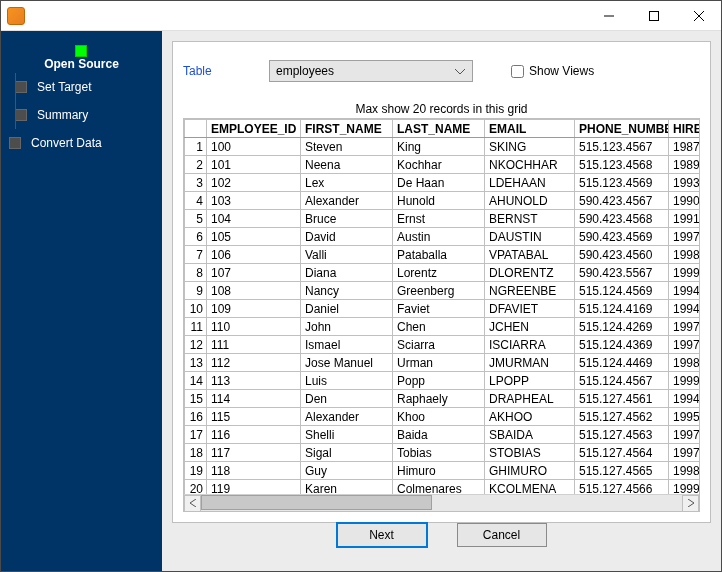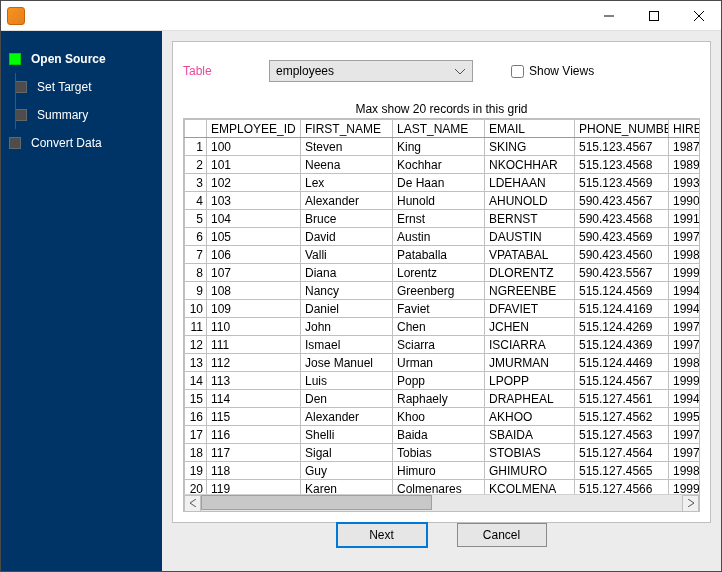--- a/index.html
+++ b/index.html
@@ -49,21 +49,21 @@
   }
   .step .box {
     width: 12px; height: 12px;
     margin-left: 8px; margin-right: 10px;
     background: #4d4d4d;
     border: 1px solid #666;
   }
   .step.active .box {
     background: #00ff00; border-color:#00cc00;
   }
-  .step.active { font-weight: bold; }
+  .step.active { font-weight: bold; flex-direction: column; }
   .step.indent { padding-left: 6px; }
   .step.indent::before {
     content:""; position:absolute;
     left:14px; top:0; bottom:0; width:1px;
     background:#2a5a8a;
   }
   .main {
     flex: 1; background: #ececec;
     display: flex; flex-direction: column;
     padding: 10px 10px 0 10px;
@@ -73,21 +73,21 @@
     flex: 1; background: #fff;
     border: 1px solid #bfbfbf;
     padding: 18px 10px 10px 10px;
     display: flex; flex-direction: column;
     min-height: 0;
   }
   .row-table {
     display: flex; align-items: center;
     margin-bottom: 20px;
   }
-  .lbl { width: 86px; font-size: 12px; color:#ec4899; }
+  .lbl { width: 86px; font-size: 12px; color:#1d4ed8; }
   .combo {
     width: 204px; height: 22px;
     background: #e6e6e6;
     border: 1px solid #a0a0a0;
     display: flex; align-items: center;
     padding: 0 6px;
     position: relative;
     font-size: 12px;
   }
   .combo .arrow {
@@ -120,21 +120,21 @@
     border: 1px solid #c0c0c0;
     padding: 1px 4px;
     height: 18px;
     text-align: left;
     white-space: nowrap;
     overflow: hidden;
     background:#fff;
   }
   table.grid th {
     background:#fff;
-    font-weight: normal;
+    font-weight: bold;
     border-bottom:1px solid #9a9a9a;
   }
   table.grid th.rownum, table.grid td.rownum {
     width: 22px; text-align: right;
     background:#fff; color:#000;
     padding-right:3px;
   }
   col.c-row{width:22px}
   col.c-emp{width:94px}
   col.c-fn{width:92px}

